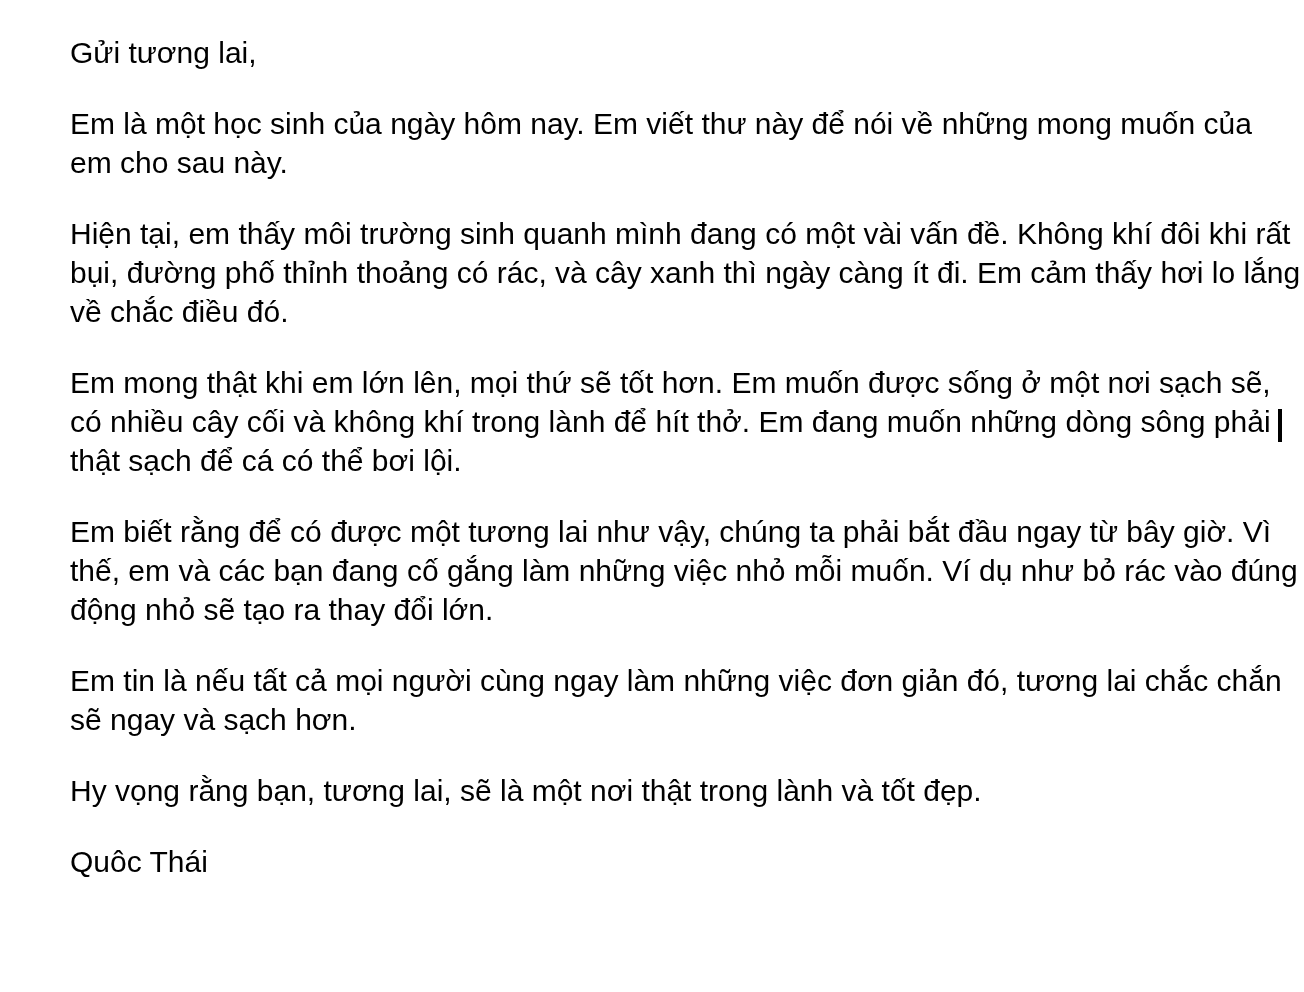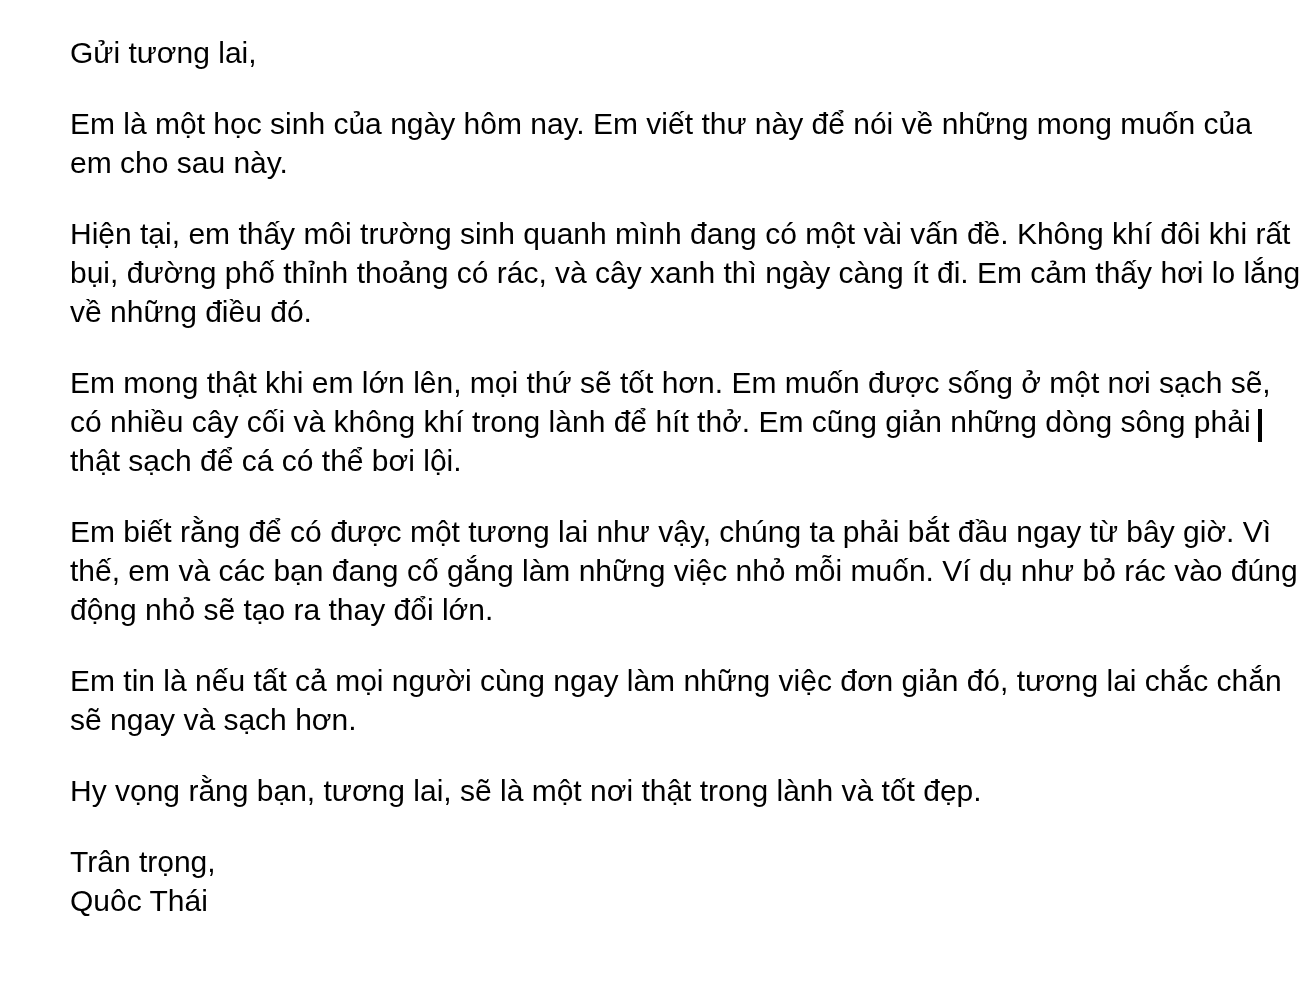--- a/index.html
+++ b/index.html
@@ -51,42 +51,41 @@
   </div>
 
   <div class="para">
     <div class="ln"><span>Em là một học sinh của ngày hôm nay. Em viết thư này để nói về những mong muốn của</span></div>
     <div class="ln"><span>em cho sau này.</span></div>
   </div>
 
   <div class="para">
     <div class="ln"><span>Hiện tại, em thấy môi trường sinh quanh mình đang có một vài vấn đề. Không khí đôi khi rất</span></div>
     <div class="ln"><span>bụi, đường phố thỉnh thoảng có rác, và cây xanh thì ngày càng ít đi. Em cảm thấy hơi lo lắng</span></div>
-    <div class="ln"><span>về những điều đó.</span></div>
+    <div class="ln"><span>về chắc điều đó.</span></div>
   </div>
 
   <div class="para">
     <div class="ln"><span>Em mong thật khi em lớn lên, mọi thứ sẽ tốt hơn. Em muốn được sống ở một nơi sạch sẽ,</span></div>
-    <div class="ln"><span>có nhiều cây cối và không khí trong lành để hít thở. Em cũng giản những dòng sông phải</span><span class="caret"></span></div>
+    <div class="ln"><span>có nhiều cây cối và không khí trong lành để hít thở. Em đang muốn những dòng sông phải</span><span class="caret"></span></div>
     <div class="ln"><span>thật sạch để cá có thể bơi lội.</span></div>
   </div>
 
   <div class="para">
     <div class="ln"><span>Em biết rằng để có được một tương lai như vậy, chúng ta phải bắt đầu ngay từ bây giờ. Vì</span></div>
     <div class="ln"><span>thế, em và các bạn đang cố gắng làm những việc nhỏ mỗi muốn. Ví dụ như bỏ rác vào đúng</span></div>
     <div class="ln"><span>động nhỏ sẽ tạo ra thay đổi lớn.</span></div>
   </div>
 
   <div class="para">
     <div class="ln"><span>Em tin là nếu tất cả mọi người cùng ngay làm những việc đơn giản đó, tương lai chắc chắn</span></div>
     <div class="ln"><span>sẽ ngay và sạch hơn.</span></div>
   </div>
 
   <div class="para">
     <div class="ln"><span>Hy vọng rằng bạn, tương lai, sẽ là một nơi thật trong lành và tốt đẹp.</span></div>
   </div>
 
   <div class="para">
-    <div class="ln"><span>Trân trọng,</span></div>
     <div class="ln"><span>Quôc Thái</span></div>
   </div>
 
 </main>
 
 </body></html>

